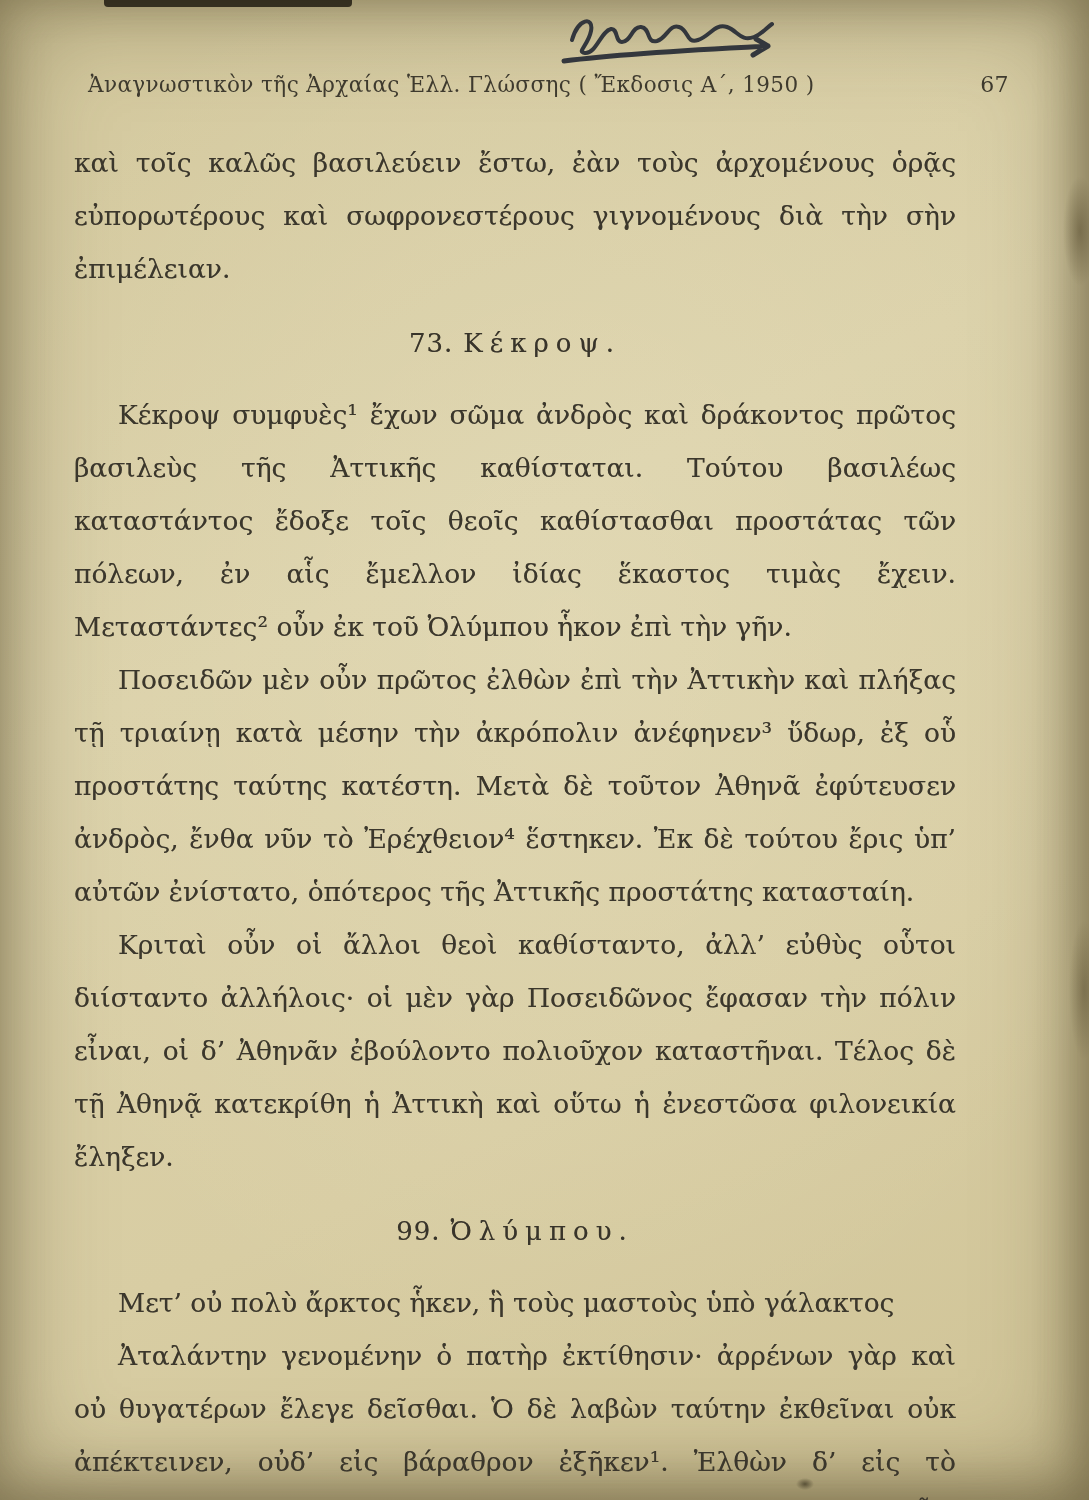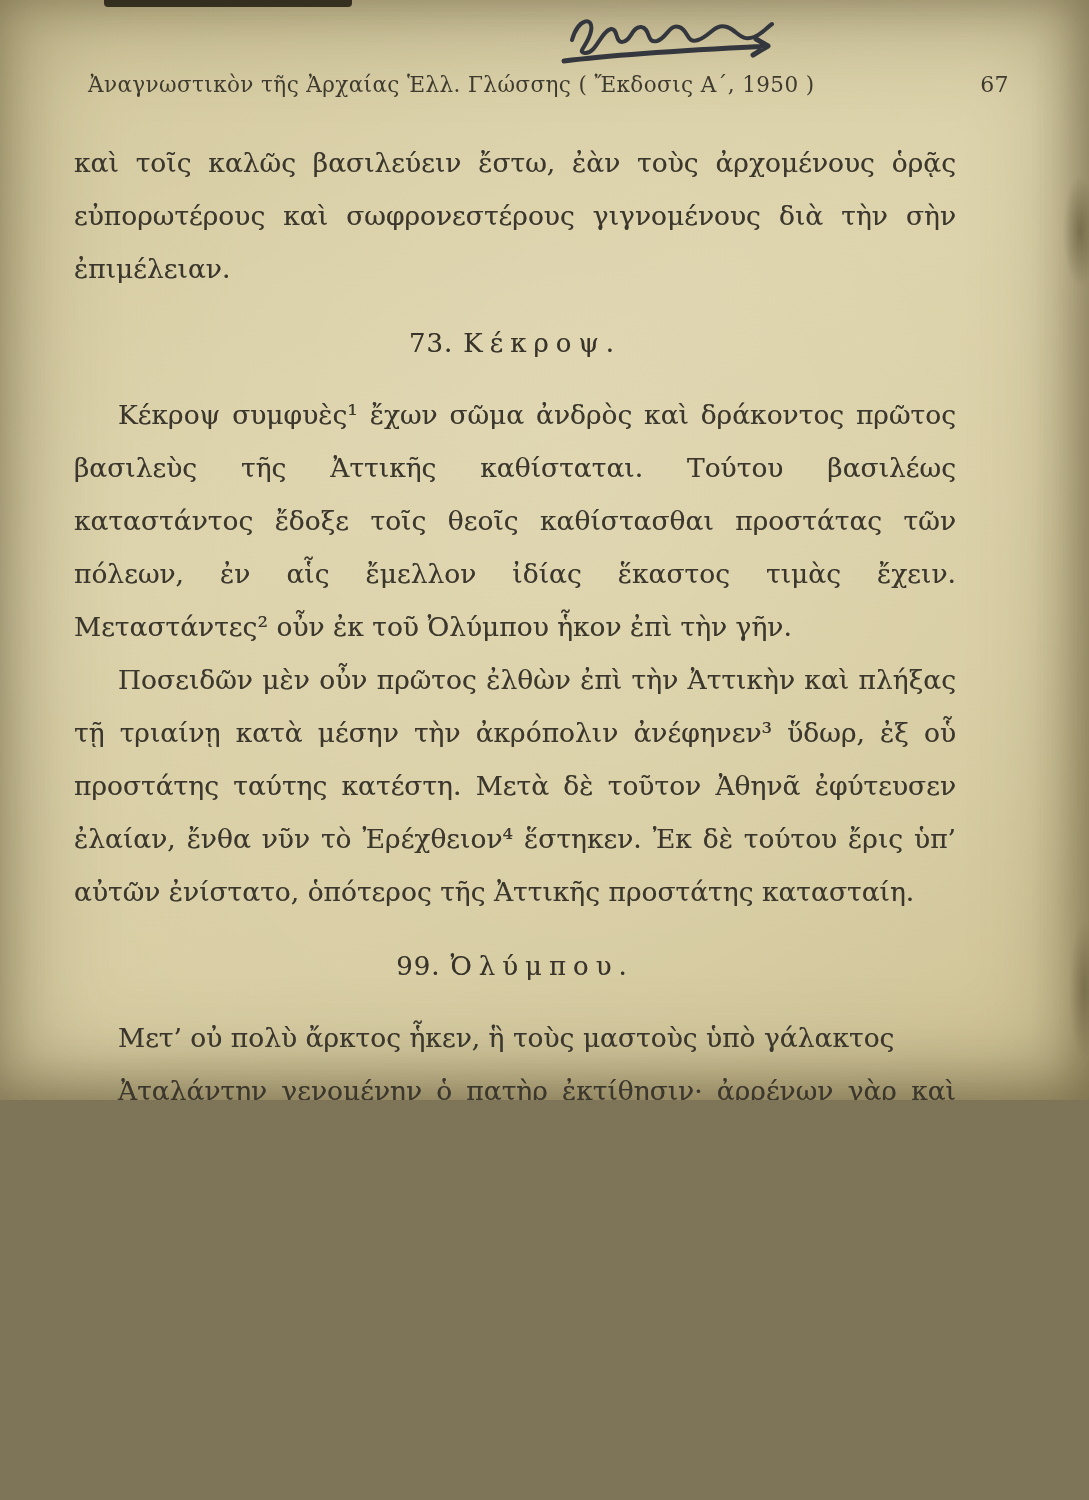--- a/index.html
+++ b/index.html
@@ -5,21 +5,21 @@
   * { margin:0; padding:0; box-sizing:border-box; }
   html,body { width:100%; }
   body {
     background:#7e7458;
     font-family:"DejaVu Serif", serif;
     -webkit-font-smoothing:antialiased;
   }
   .page {
     position:relative;
     width:1089px;
-    height:1100px;
+    height:1500px;
     margin:0 auto;
     overflow:hidden;
     background:
       radial-gradient(ellipse 900px 1100px at 52% 42%, rgba(255,252,235,.16), rgba(255,252,235,0) 70%),
       linear-gradient(155deg, #d3c89d 0%, #dbd1a9 38%, #d8cda3 68%, #cfc396 100%);
     box-shadow:
       inset 0 0 95px 18px rgba(90,78,46,.38),
       inset -14px 0 40px rgba(80,69,40,.30),
       inset 0 -18px 50px rgba(85,73,42,.28);
     color:#3b372c;
@@ -100,21 +100,22 @@
 
   <div class="body-text">
 
     <p class="noindent">καὶ τοῖς καλῶς βασιλεύειν ἔστω, ἐὰν τοὺς ἀρχομένους ὁρᾷς εὐπορωτέρους καὶ σωφρονεστέρους γιγνομένους διὰ τὴν σὴν ἐπιμέλειαν.</p>
 
     <h2 class="section-heading">
       <span class="sec-num">73.</span><span class="sec-title">Κέκροψ.</span>
     </h2>
 
     <p>Κέκροψ συμφυὲς¹ ἔχων σῶμα ἀνδρὸς καὶ δράκοντος πρῶτος βασιλεὺς τῆς Ἀττικῆς καθίσταται. Τούτου βασιλέως καταστάντος ἔδοξε τοῖς θεοῖς καθίστασθαι προστάτας τῶν πόλεων, ἐν αἷς ἔμελλον ἰδίας ἕκαστος τιμὰς ἔχειν. Μεταστάντες² οὖν ἐκ τοῦ Ὀλύμπου ἧκον ἐπὶ τὴν γῆν.</p>
-    <p>Ποσειδῶν μὲν οὖν πρῶτος ἐλθὼν ἐπὶ τὴν Ἀττικὴν καὶ πλήξας τῇ τριαίνῃ κατὰ μέσην τὴν ἀκρόπολιν ἀνέφηνεν³ ὕδωρ, ἐξ οὗ προστάτης ταύτης κατέστη. Μετὰ δὲ τοῦτον Ἀθηνᾶ ἐφύτευσεν ἐλαίαν, ἔνθα νῦν τὸ Ἐρέχθειον⁴ ἕστηκεν. Ἐκ δὲ τούτου ἔρις ὑπ’ αὐτῶν ἐνίστατο, ὁπότερος τῆς Ἀττικῆς προστάτης κατασταίη.</p>
+    <p>Ποσειδῶν μὲν οὖν πρῶτος ἐλθὼν ἐπὶ τὴν Ἀττικὴν καὶ πλήξας τῇ τριαίνῃ κατὰ μέσην τὴν ἀκρόπολιν ἀνέφηνεν³ ὕδωρ, ἐξ οὗ προστάτης ταύτης κατέστη. Μετὰ δὲ τοῦτον Ἀθηνᾶ ἐφύτευσεν ἀνδρὸς, ἔνθα νῦν τὸ Ἐρέχθειον⁴ ἕστηκεν. Ἐκ δὲ τούτου ἔρις ὑπ’ αὐτῶν ἐνίστατο, ὁπότερος τῆς Ἀττικῆς προστάτης κατασταίη.</p>
+    <p>Κριταὶ οὖν οἱ ἄλλοι θεοὶ καθίσταντο, ἀλλ’ εὐθὺς οὗτοι διίσταντο ἀλλήλοις· οἱ μὲν γὰρ Ποσειδῶνος ἔφασαν τὴν πόλιν εἶναι, οἱ δ’ Ἀθηνᾶν ἐβούλοντο πολιοῦχον καταστῆναι. Τέλος δὲ τῇ Ἀθηνᾷ κατεκρίθη ἡ Ἀττικὴ καὶ οὕτω ἡ ἐνεστῶσα φιλονεικία ἔληξεν.</p>
 
     <h2 class="section-heading">
       <span class="sec-num">99.</span><span class="sec-title">Ὀλύμπου.</span>
     </h2>
 
     <p>Μετ’ οὐ πολὺ ἄρκτος ἧκεν, ἣ τοὺς μαστοὺς ὑπὸ γάλακτος</p>
     <p>Ἀταλάντην γενομένην ὁ πατὴρ ἐκτίθησιν· ἀρρένων γὰρ καὶ οὐ θυγατέρων ἔλεγε δεῖσθαι. Ὁ δὲ λαβὼν ταύτην ἐκθεῖναι οὐκ ἀπέκτεινεν, οὐδ’ εἰς βάραθρον ἐξῆκεν¹. Ἐλθὼν δ’ εἰς τὸ Παρθένιον² ὄρος ἔθηκε ταύτην πλησίον πηγῆς, ἔνθα ἄντρον ἦν, ἐφ’ οὗ δασὺς δρυμὼν ἐπέκειτο· ἐνταῦθα τὸ βρέφος ἐνθεὶς ἔφυγεν.</p>
 
   </div>
 </div>

